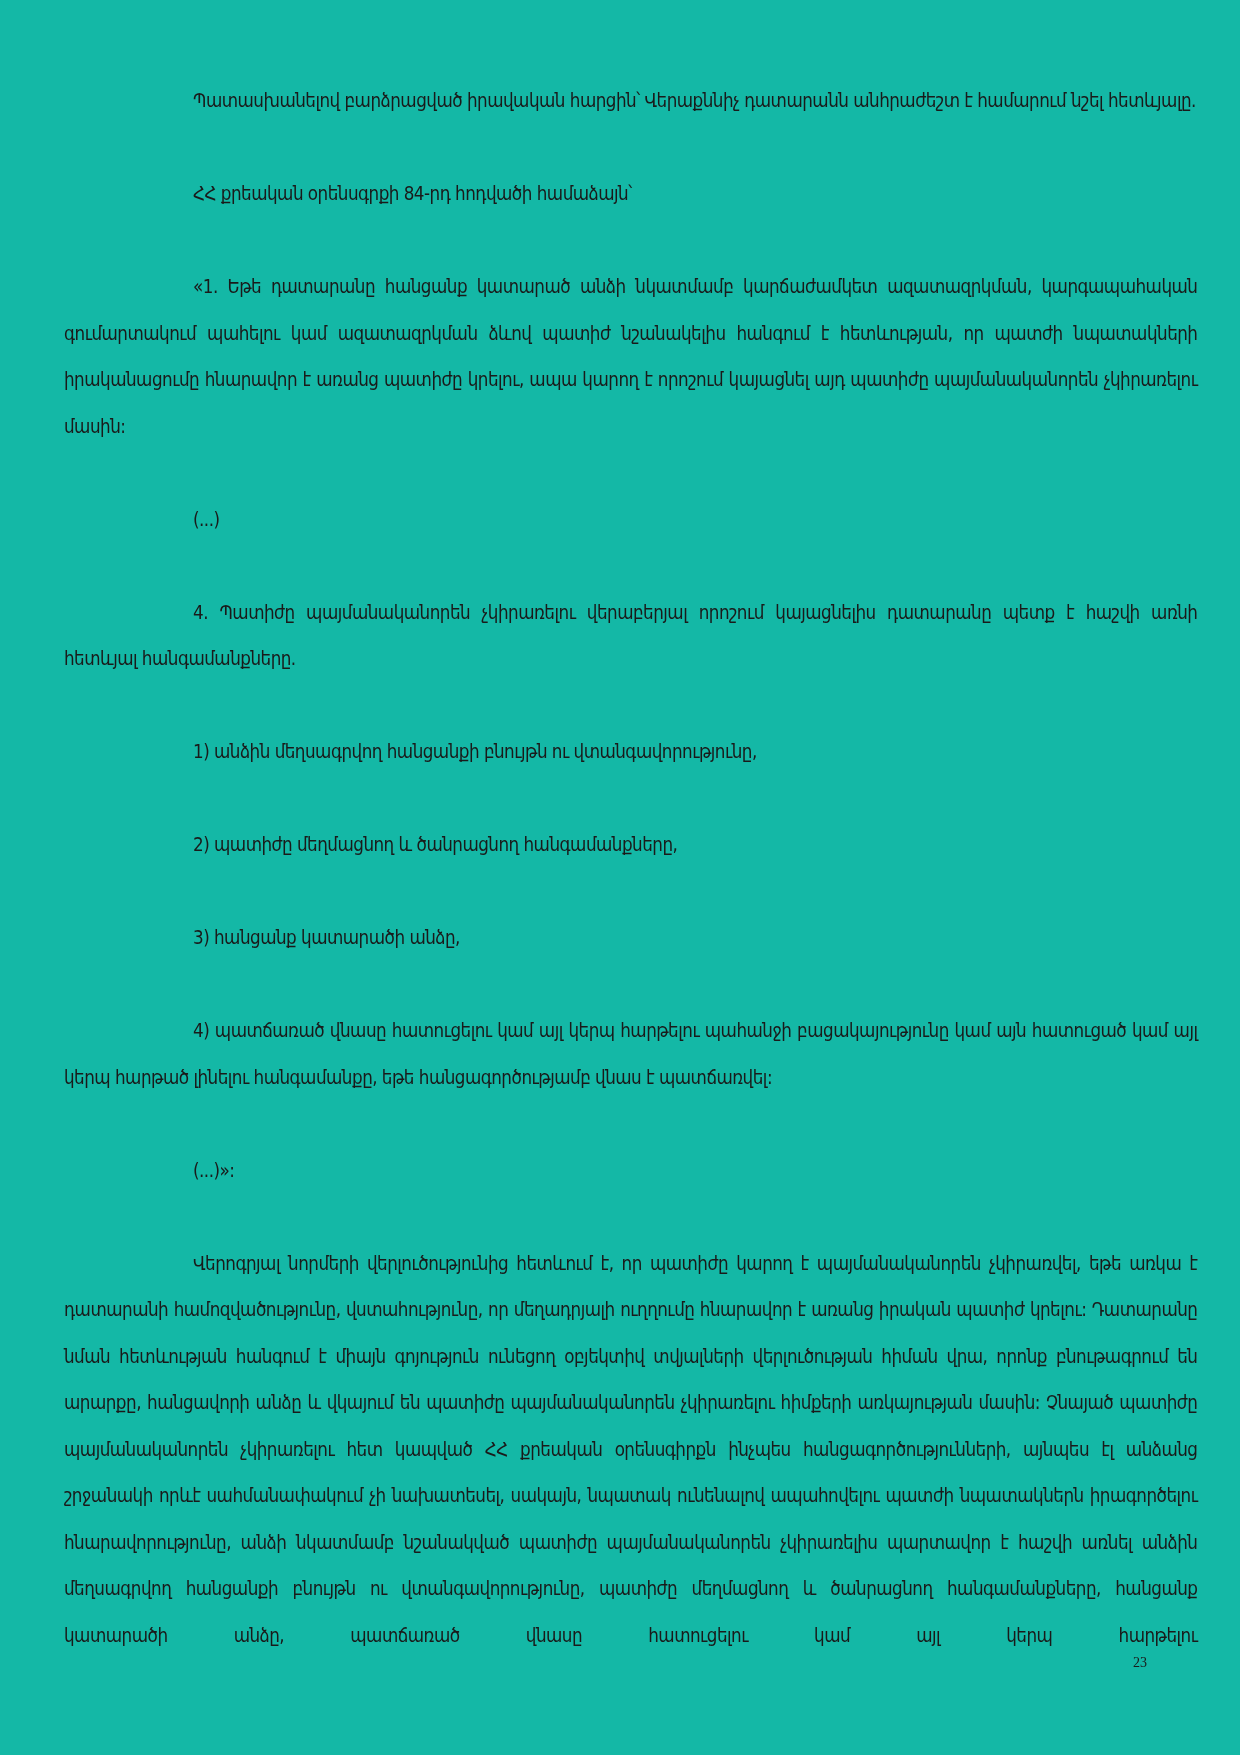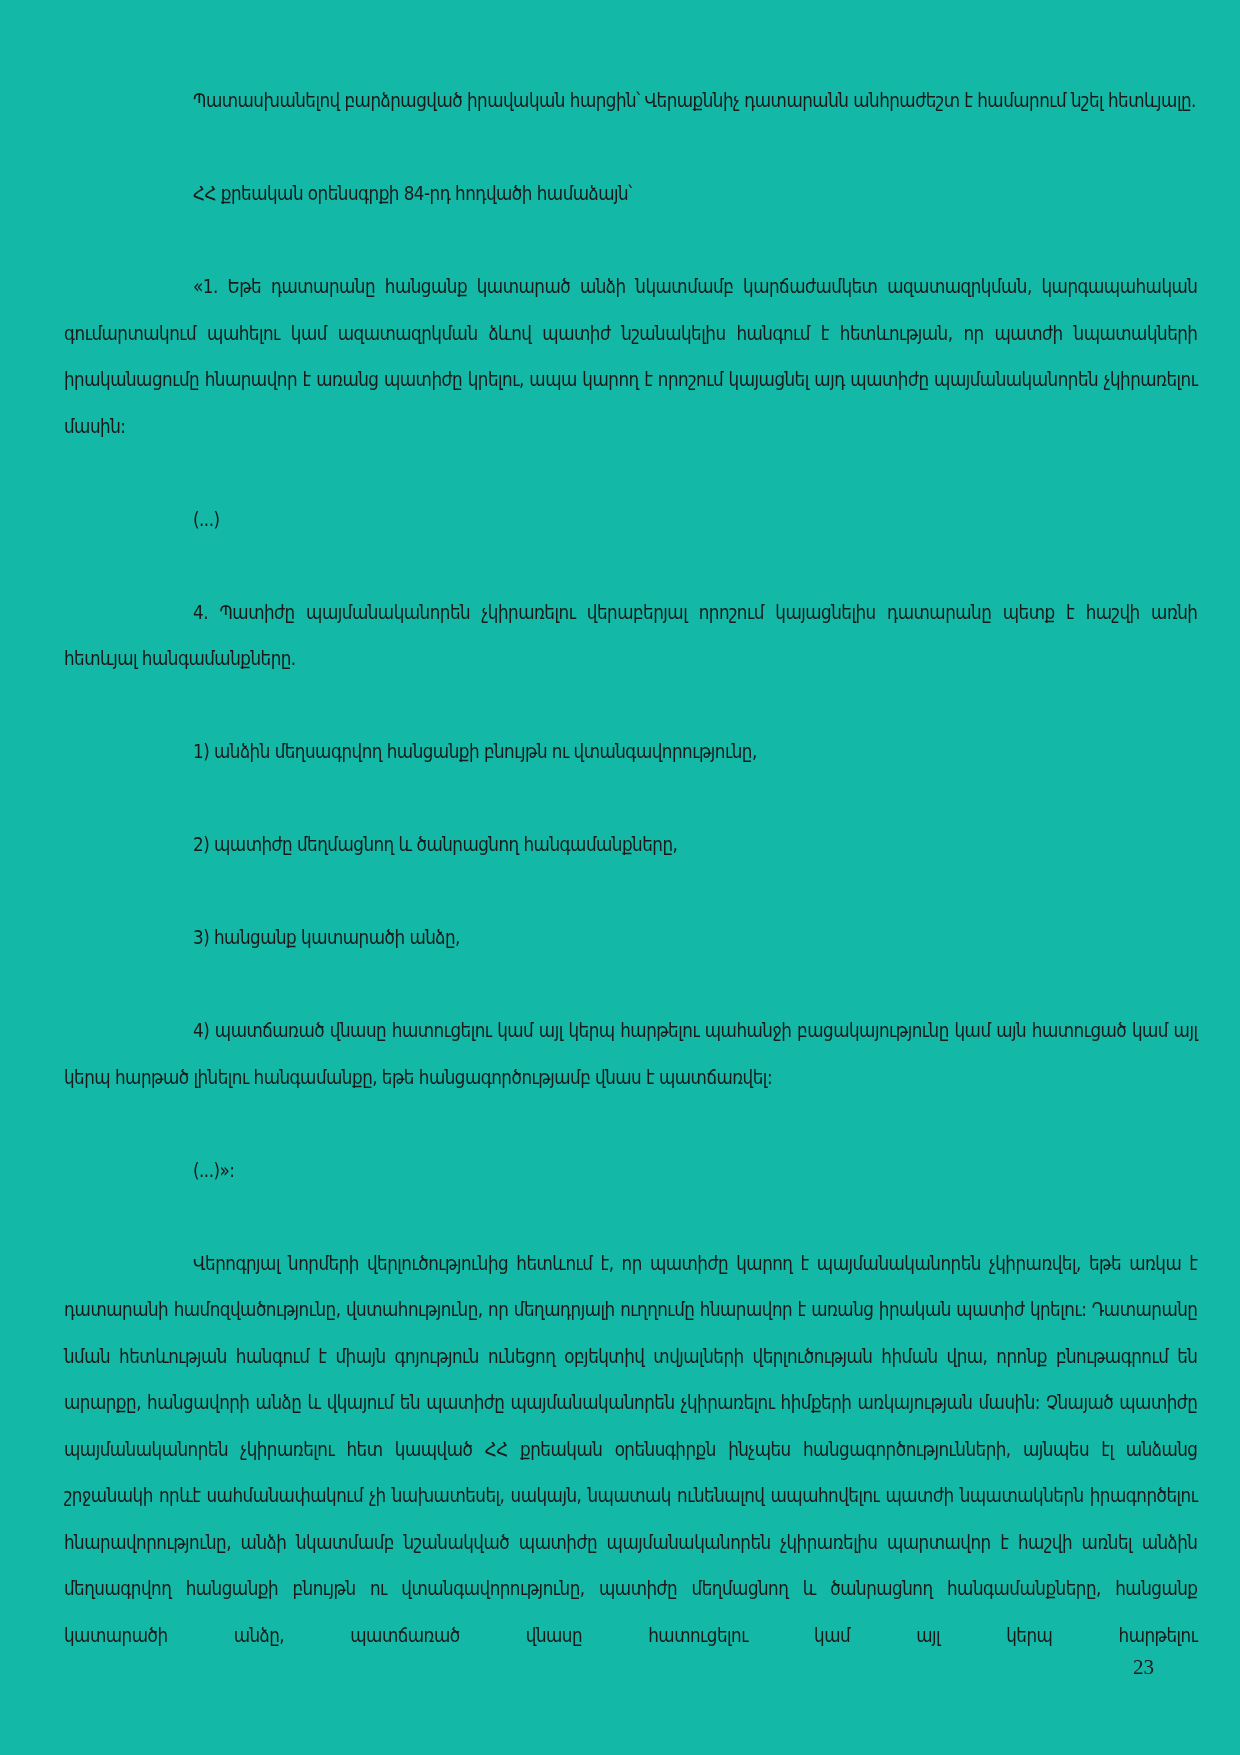--- a/index.html
+++ b/index.html
@@ -44,21 +44,21 @@
       text-align-last: justify;
     }
     .gap {
       height: 46.5px;
     }
     .page-number {
       position: absolute;
       left: 1133px;
       top: 1655px;
       font-family: "Liberation Serif", serif;
-      font-size: 21px;
+      font-size: 14px;
       color: #1a1a1a;
     }
   </style>
 </head>
 <body>
 
 <div class="page">
   <div class="body-text" style="top:78px;">
     <p class="para">Պատասխանելով բարձրացված իրավական հարցին՝ Վերաքննիչ դատարանն անհրաժեշտ է համարում նշել հետևյալը.</p>
     <div class="gap"></div>

